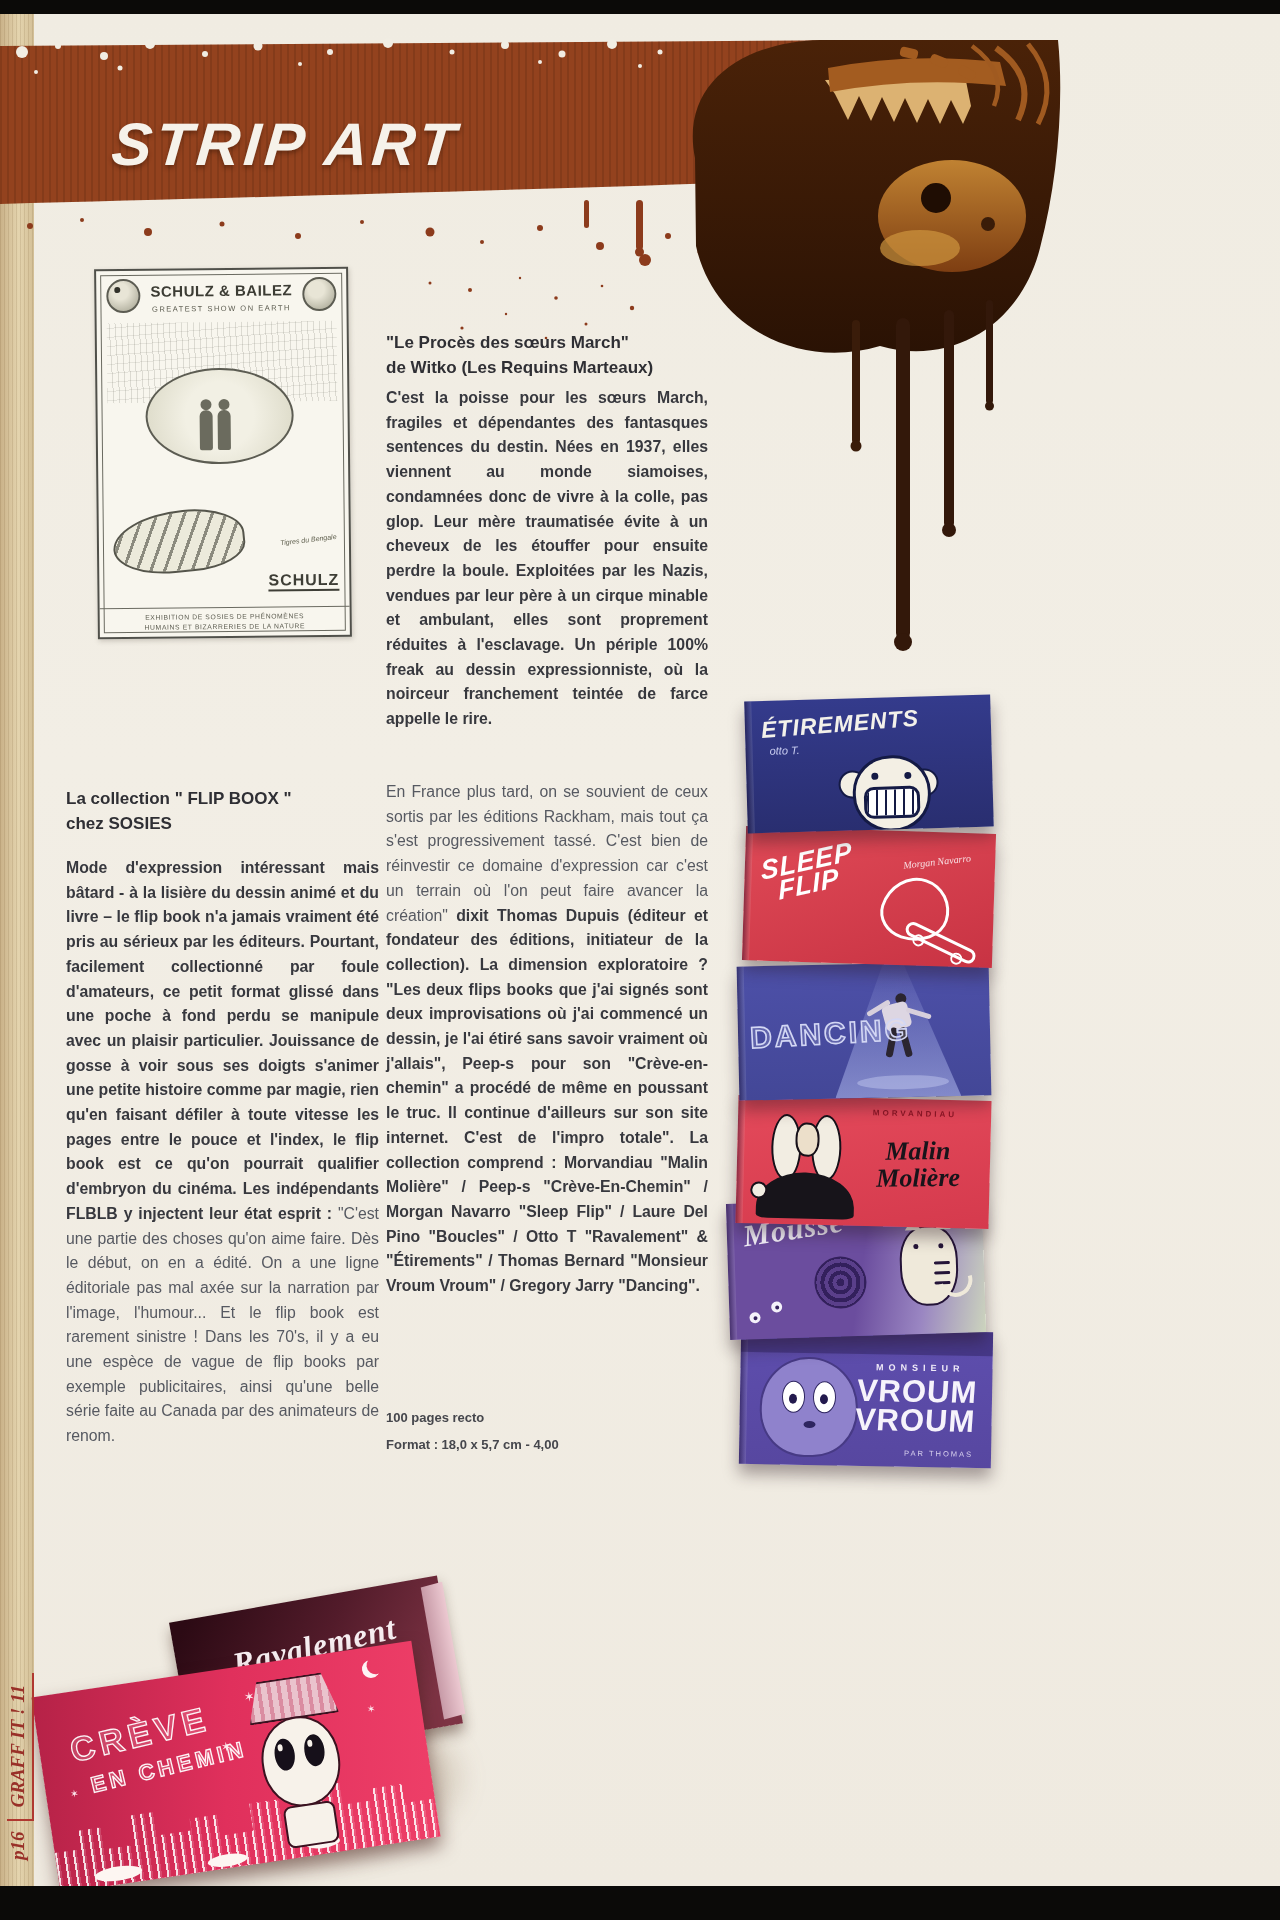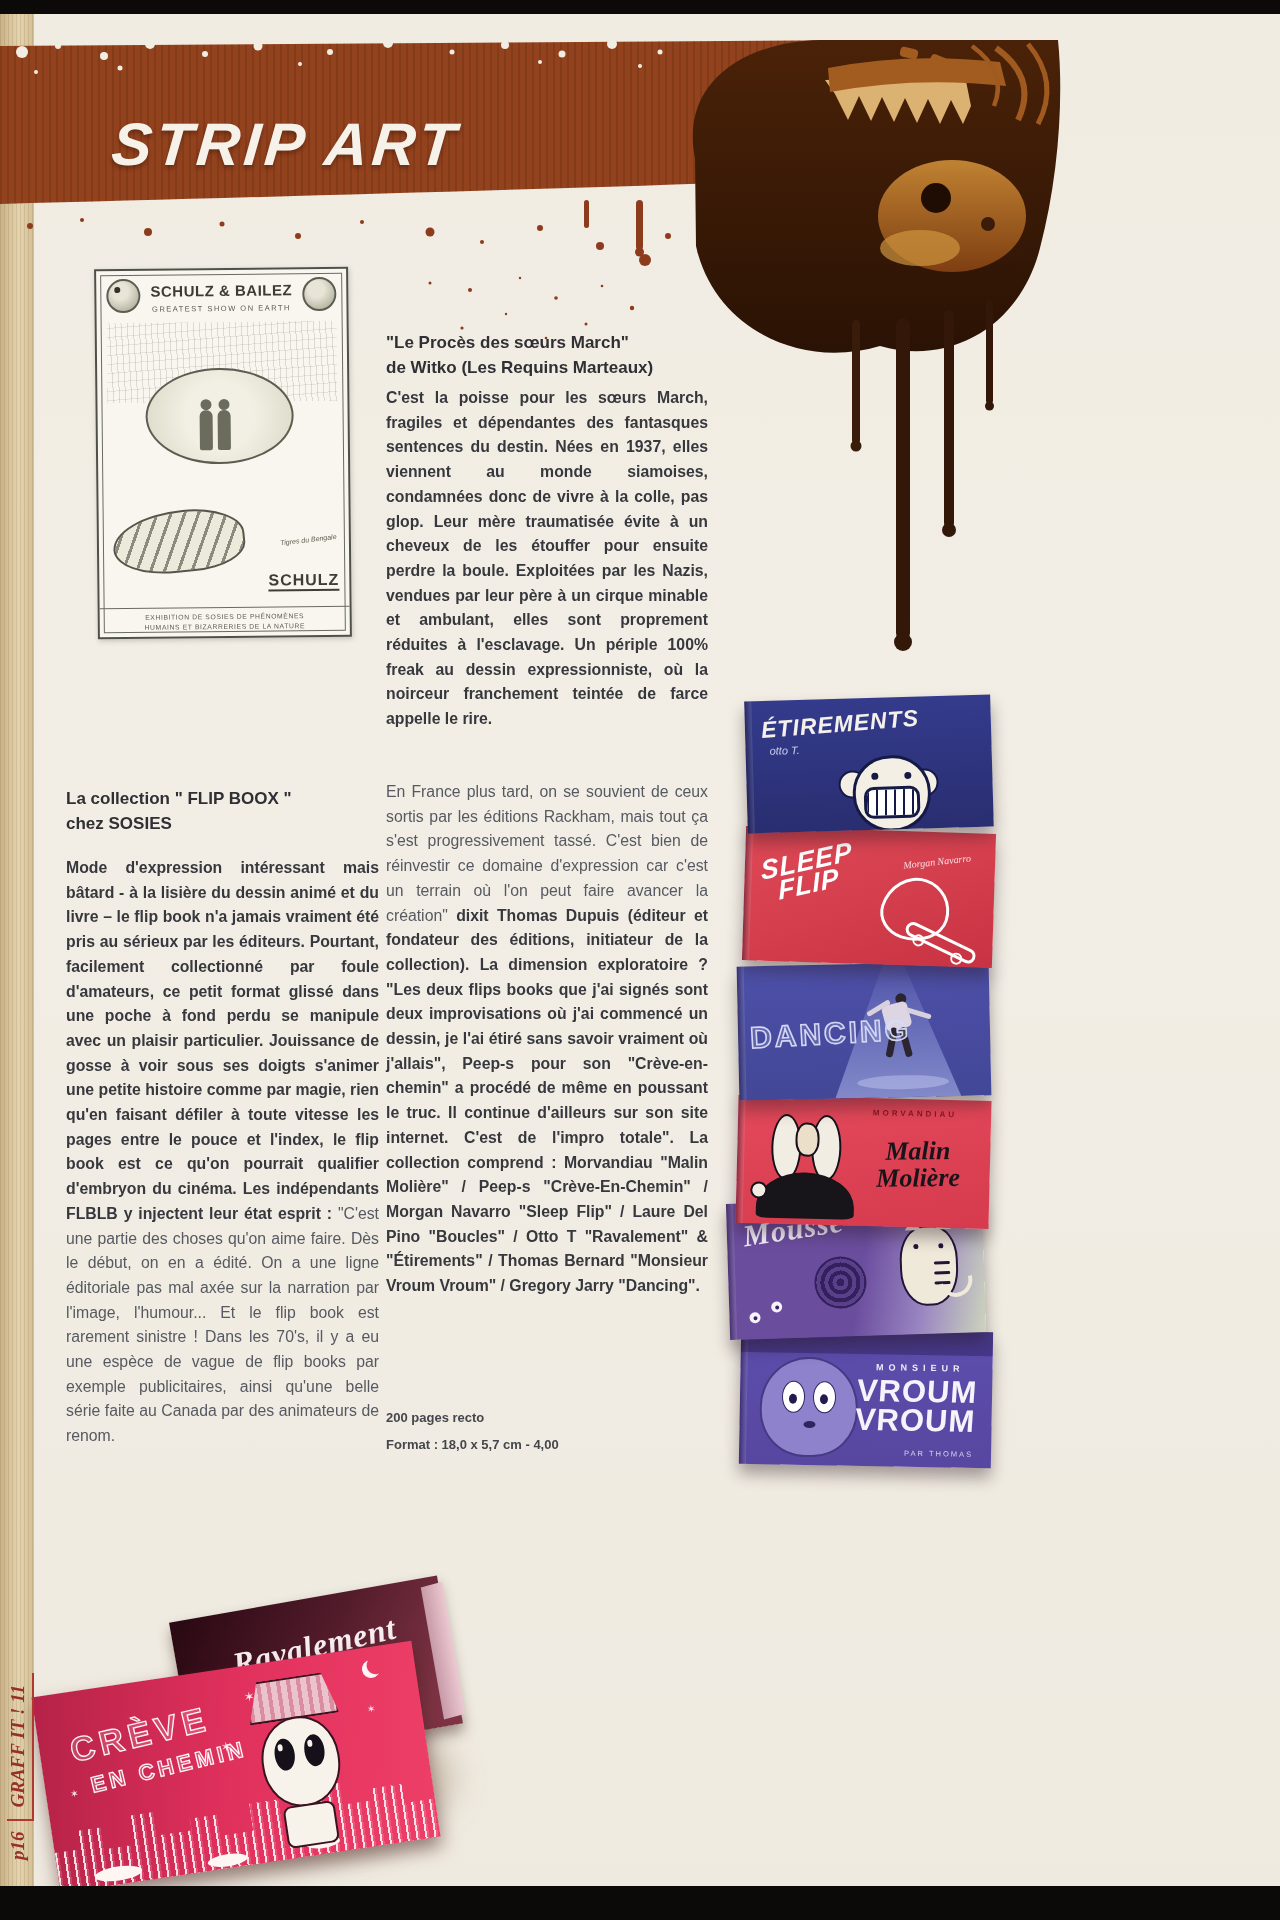--- a/index.html
+++ b/index.html
@@ -307,21 +307,21 @@
       <div>"Le Procès des sœurs March"</div>
       <div>de Witko (Les Requins Marteaux)</div>
     </div>
     <p class="bodytext" style="left:386px;top:372px;width:322px;margin:0">
       <span class="t-strong">C'est la poisse pour les sœurs March, fragiles et dépendantes des fantasques sentences du destin. Nées en 1937, elles viennent au monde siamoises, condamnées donc de vivre à la colle, pas glop. Leur mère traumatisée évite à un cheveux de les étouffer pour ensuite perdre la boule. Exploitées par les Nazis, vendues par leur père à un cirque minable et ambulant, elles sont proprement réduites à l'esclavage. Un périple 100% freak au dessin expressionniste, où la noirceur franchement teintée de farce appelle le rire.</span>
     </p>
     <p class="bodytext" style="left:386px;top:766px;width:322px;margin:0">
       <span class="t-light">En France plus tard, on se souvient de ceux sortis par les éditions Rackham, mais tout ça s'est progressivement tassé. C'est bien de réinvestir ce domaine d'expression car c'est un terrain où l'on peut faire avancer la création" </span><span class="t-strong">dixit Thomas Dupuis (éditeur et fondateur des éditions, initiateur de la collection). La dimension exploratoire ? "Les deux flips books que j'ai signés sont deux improvisations où j'ai commencé un dessin, je l'ai étiré sans savoir vraiment où j'allais", Peep-s pour son "Crève-en-chemin" a procédé de même en poussant le truc. Il continue d'ailleurs sur son site internet. C'est de l'impro totale". La collection comprend : Morvandiau "Malin Molière" / Peep-s "Crève-En-Chemin" / Morgan Navarro "Sleep Flip" / Laure Del Pino "Boucles" / Otto T "Ravalement" &amp; "Étirements" / Thomas Bernard "Monsieur Vroum Vroum" / Gregory Jarry "Dancing".</span>
     </p>
     <div class="specs">
-      <div>200 pages recto</div>
+      <div>100 pages recto</div>
       <div>Format : 18,0 x 5,7 cm - 4,00</div>
     </div>
 
     <div class="heading" style="left:66px;top:772px;width:312px">
       <div>La collection " FLIP BOOX "</div>
       <div>chez SOSIES</div>
     </div>
     <p class="bodytext" style="left:66px;top:842px;width:313px;margin:0">
       <span class="t-strong">Mode d'expression intéressant mais bâtard - à la lisière du dessin animé et du livre – le flip book n'a jamais vraiment été pris au sérieux par les éditeurs. Pourtant, facilement collectionné par foule d'amateurs, ce petit format glissé dans une poche à fond perdu se manipule avec un plaisir particulier. Jouissance de gosse à voir sous ses doigts s'animer une petite histoire comme par magie, rien qu'en faisant défiler à toute vitesse les pages entre le pouce et l'index, le flip book est ce qu'on pourrait qualifier d'embryon du cinéma. Les indépendants FLBLB y injectent leur état esprit : </span><span class="t-light">"C'est une partie des choses qu'on aime faire. Dès le début, on en a édité. On a une ligne éditoriale pas mal axée sur la narration par l'image, l'humour... Et le flip book est rarement sinistre ! Dans les 70's, il y a eu une espèce de vague de flip books par exemple publicitaires, ainsi qu'une belle série faite au Canada par des animateurs de renom.</span>
     </p>

